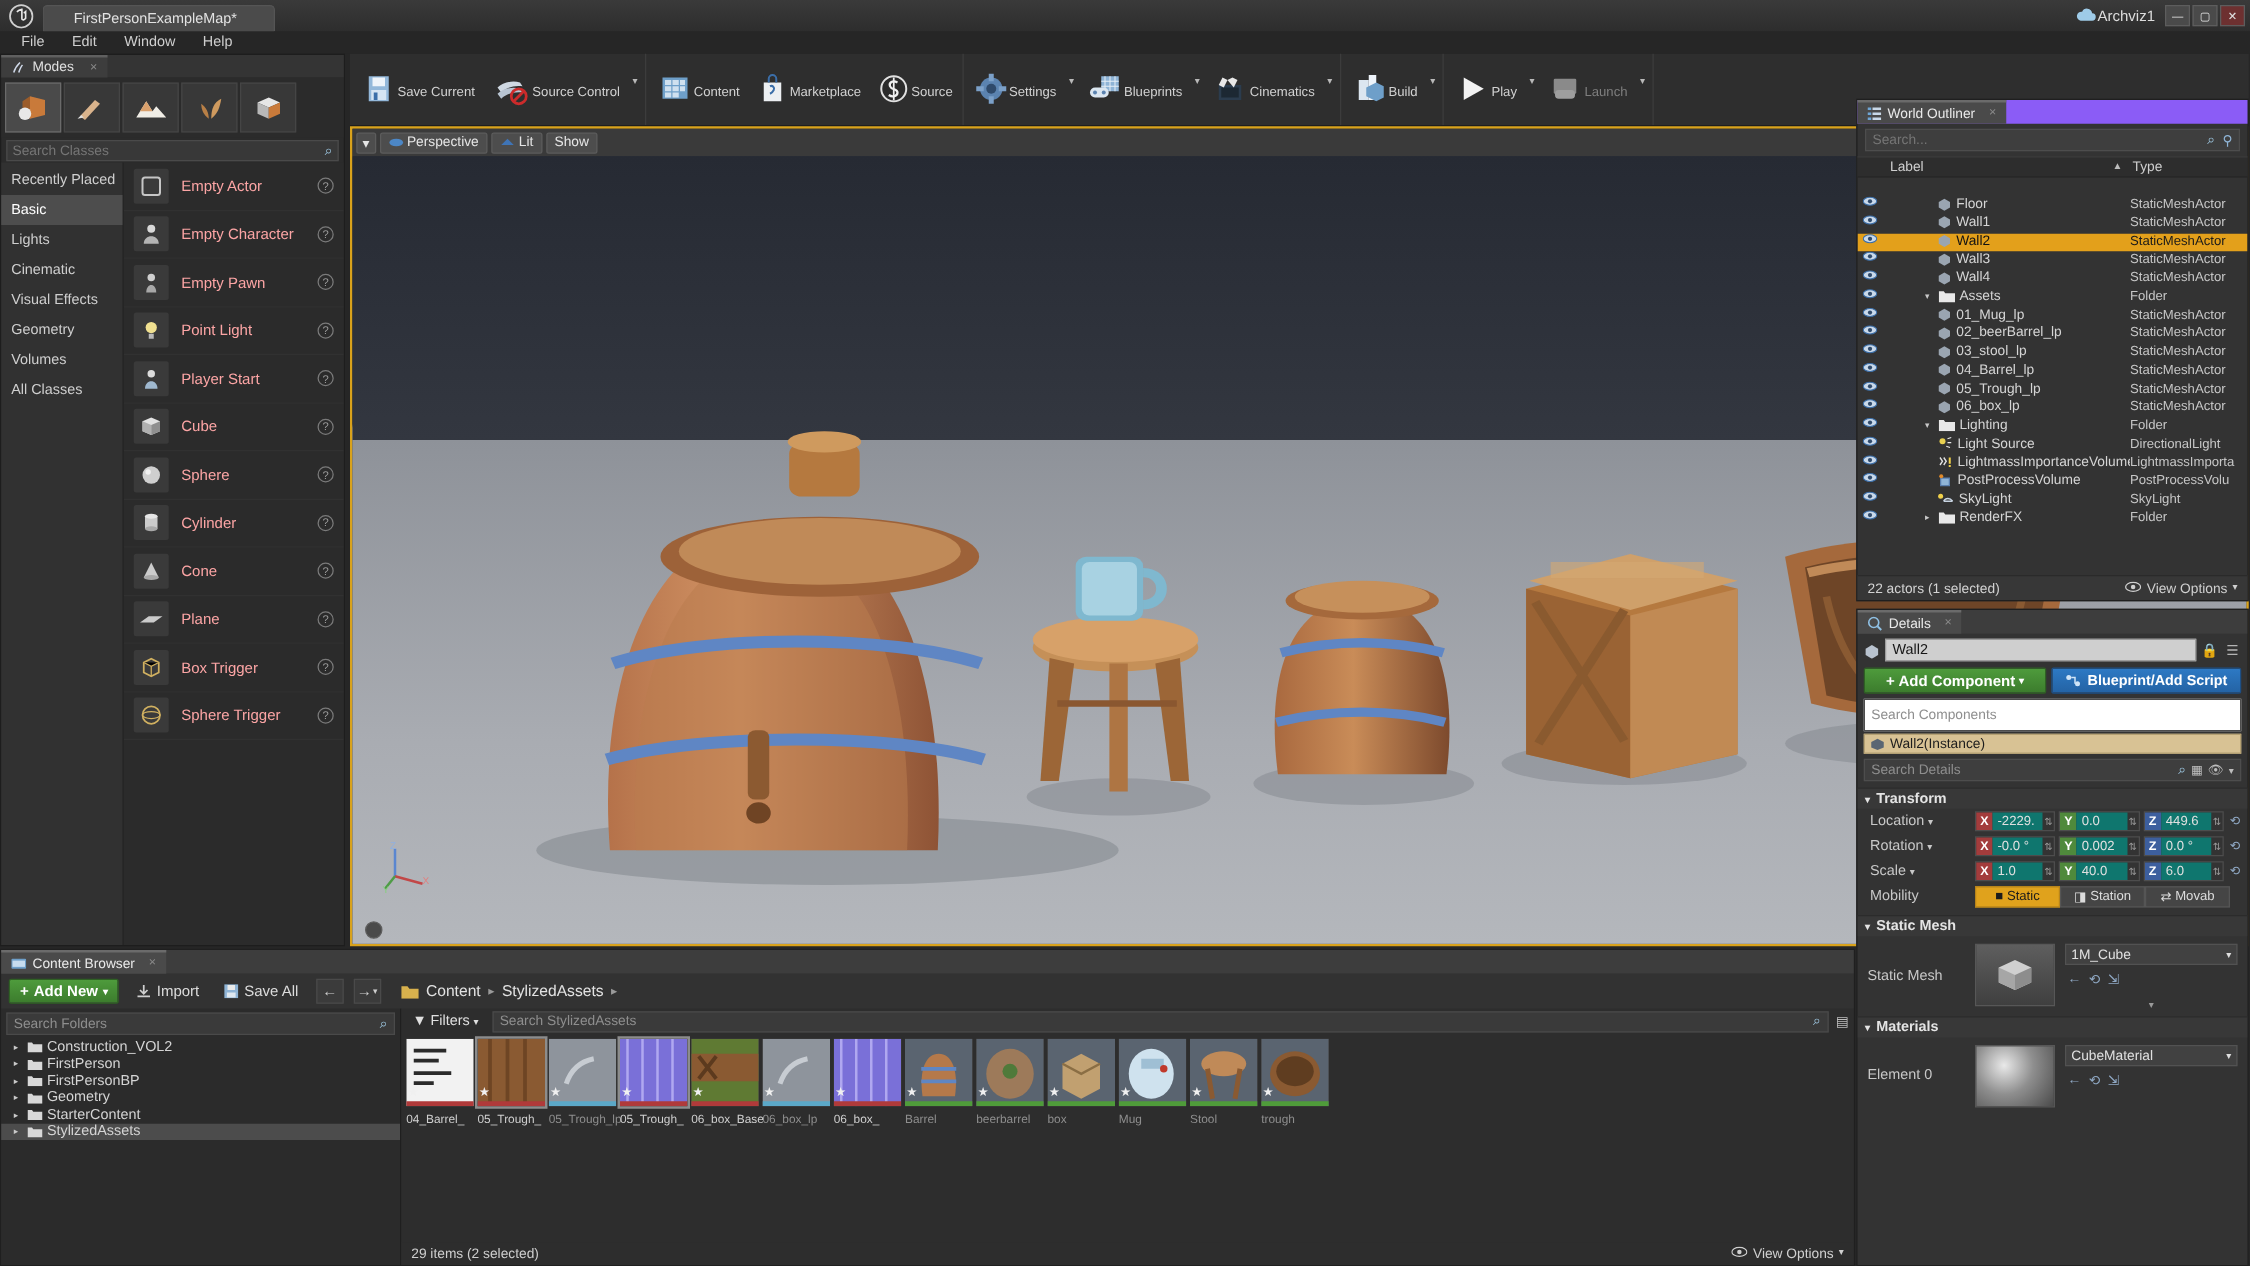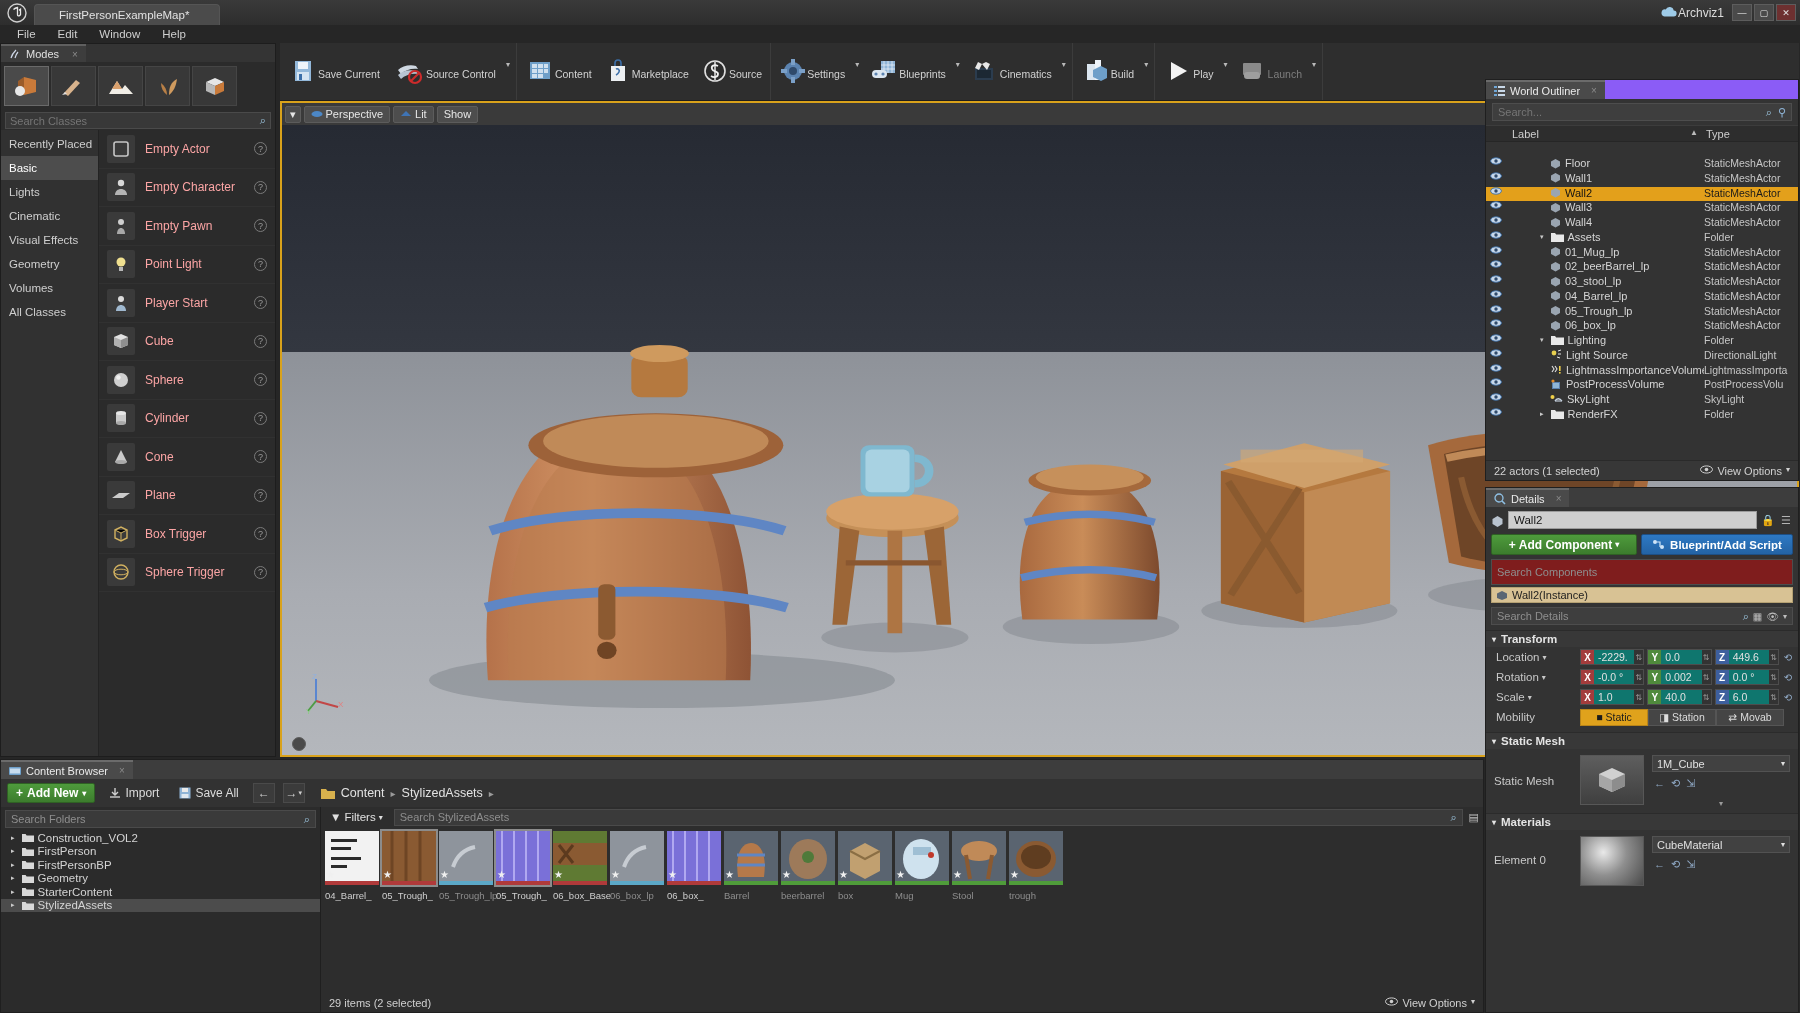--- a/index.html
+++ b/index.html
@@ -132,21 +132,21 @@
   .d-name-input{ flex:1; height:18px; background:#cfcfcf; border:1px solid #9c9c9c; color:#161616;
     font-size:11.5px; display:flex; align-items:center; padding:0 5px; }
   .d-icobtn{ width:14px; text-align:center; color:#b4b4b4; font-size:11px; }
   .d-btnrow{ display:flex; gap:4px; margin:4px 5px 0; height:21px; }
   .btn-add{ flex:0 0 146px; background:linear-gradient(#4e9b3c,#3c7c2d); border:1px solid #2f6124;
     color:#fff; font-size:12px; font-weight:bold; display:flex; align-items:center;
     justify-content:center; gap:3px; border-radius:2px; }
   .btn-bp{ flex:1; background:linear-gradient(#2d79c4,#2463a4); border:1px solid #1d4f85; color:#fff;
     font-size:11.5px; font-weight:bold; display:flex; align-items:center; justify-content:center;
     gap:5px; border-radius:2px; }
-  .d-search{ margin:4px 5px 0; height:17px; background:#7f1d1d; border:1px solid #4d4d4d;
+  .d-search{ margin:4px 5px 0; height:17px; background:#ffffff; border:1px solid #4d4d4d;
     display:flex; align-items:center; padding:12px 5px; font-size:11px; color:#8e8e8e; }
   .comp-row{ margin:2px 5px 0; height:16px; background:#d8c294; border:1px solid #b5a173;
     display:flex; align-items:center; gap:4px; padding:0 4px; font-size:11px; color:#1d1d1d; }
   .d-search2{ margin:4px 5px 0; height:18px; background:#3e3e3e; border:1px solid #4d4d4d;
     display:flex; align-items:center; padding:0 5px; gap:4px; }
   .d-search2 .txt{ flex:1; font-size:11px; color:#8e8e8e; }
   .sec-head{ height:17px; background:#383838; border-top:1px solid #2b2b2b; display:flex;
     align-items:center; gap:5px; padding-left:6px; font-size:11.5px; color:#e4e4e4; font-weight:bold;
     margin-top:5px; }
   .prop-row{ height:20px; display:flex; align-items:center; padding-left:10px; }

